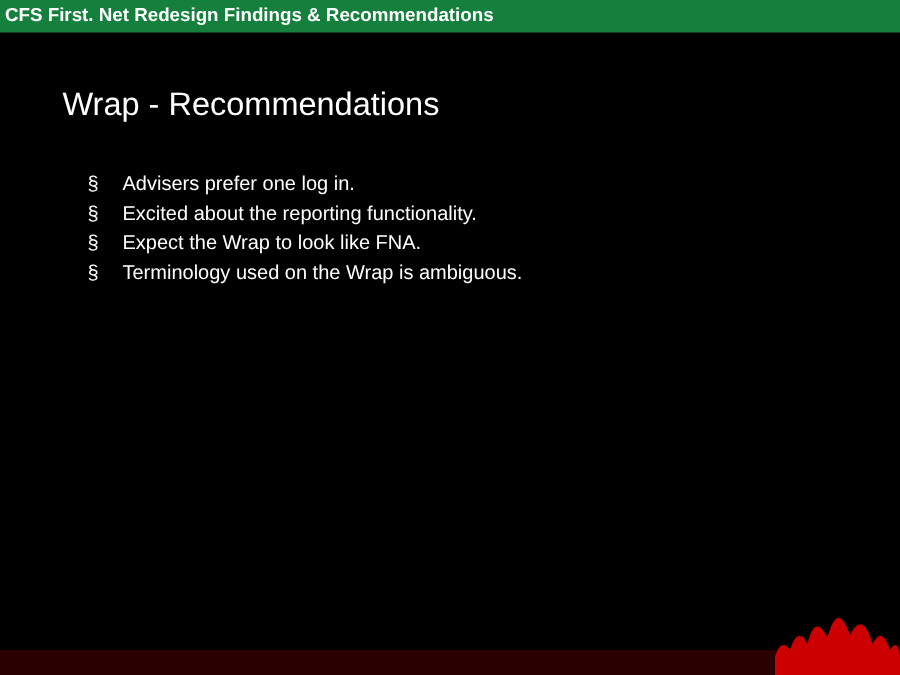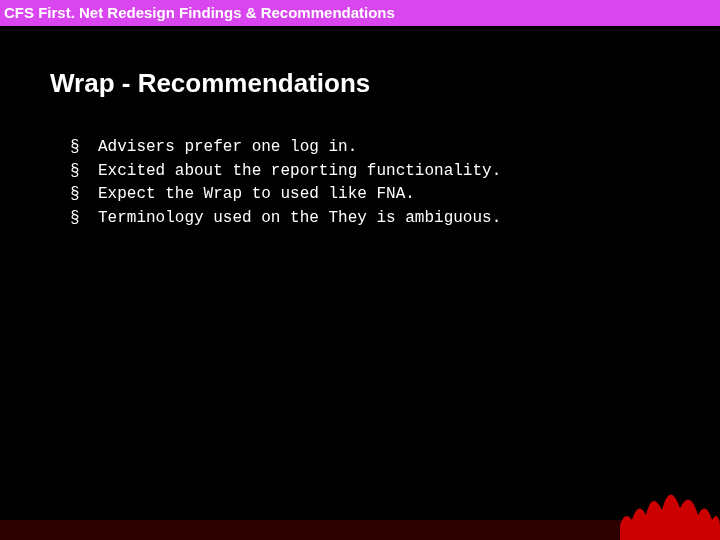--- a/index.html
+++ b/index.html
@@ -3,39 +3,38 @@
 <meta charset="utf-8">
 <style>
   * { margin: 0; padding: 0; box-sizing: border-box; }
   html, body { width: 720px; height: 540px; overflow: hidden; }
   body {
     background: #000;
     font-family: Arial, Helvetica, sans-serif;
     position: relative;
   }
   .header-bar {
-    background: #d946ef;
+    background: #15803d;
     color: #fff;
     font-weight: bold;
     font-size: 15px;
     padding: 4px 6px 5px 4px;
     letter-spacing: 0px;
   }
   .slide-title {
     color: #fff;
     font-size: 26px;
-    font-weight: bold;
+    font-weight: normal;
     margin: 42px 17px 0 50px;
     letter-spacing: 0px;
   }
   .bullet-list {
     margin: 38px 0 0 70px;
     list-style: none;
     max-width: 540px;
-    font-family: Liberation Mono, monospace;
   }
   .bullet-list li {
     color: #fff;
     font-size: 16px;
     line-height: 1.35;
     position: relative;
     padding-left: 28px;
     margin-bottom: 2px;
   }
   .bullet-list li::before {
@@ -68,22 +67,22 @@
 
 <div class="header-bar">
   <span>CFS First. Net Redesign Findings &amp; Recommendations</span>
 </div>
 
 <h1 class="slide-title">Wrap - Recommendations</h1>
 
 <ul class="bullet-list">
   <li>Advisers prefer one log in.</li>
   <li>Excited about the reporting functionality.</li>
-  <li>Expect the Wrap to used like FNA.</li>
-  <li>Terminology used on the They is ambiguous.</li>
+  <li>Expect the Wrap to look like FNA.</li>
+  <li>Terminology used on the Wrap is ambiguous.</li>
 </ul>
 
 <div class="footer-bar"></div>
 
 <div class="logo">
   <svg width="110" height="70" viewBox="0 0 110 70">
     <path d="M 10 70 
              L 10 55 
              Q 15 40 22 50 
              Q 28 30 36 45 

